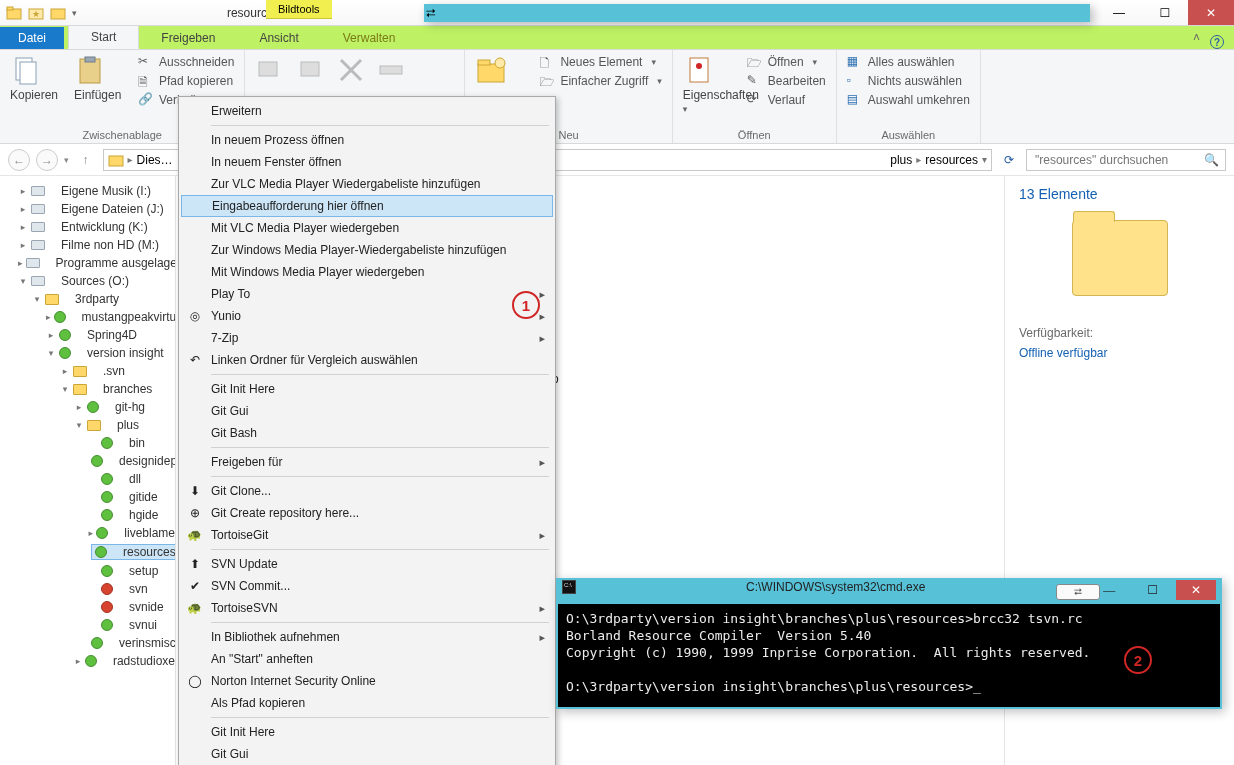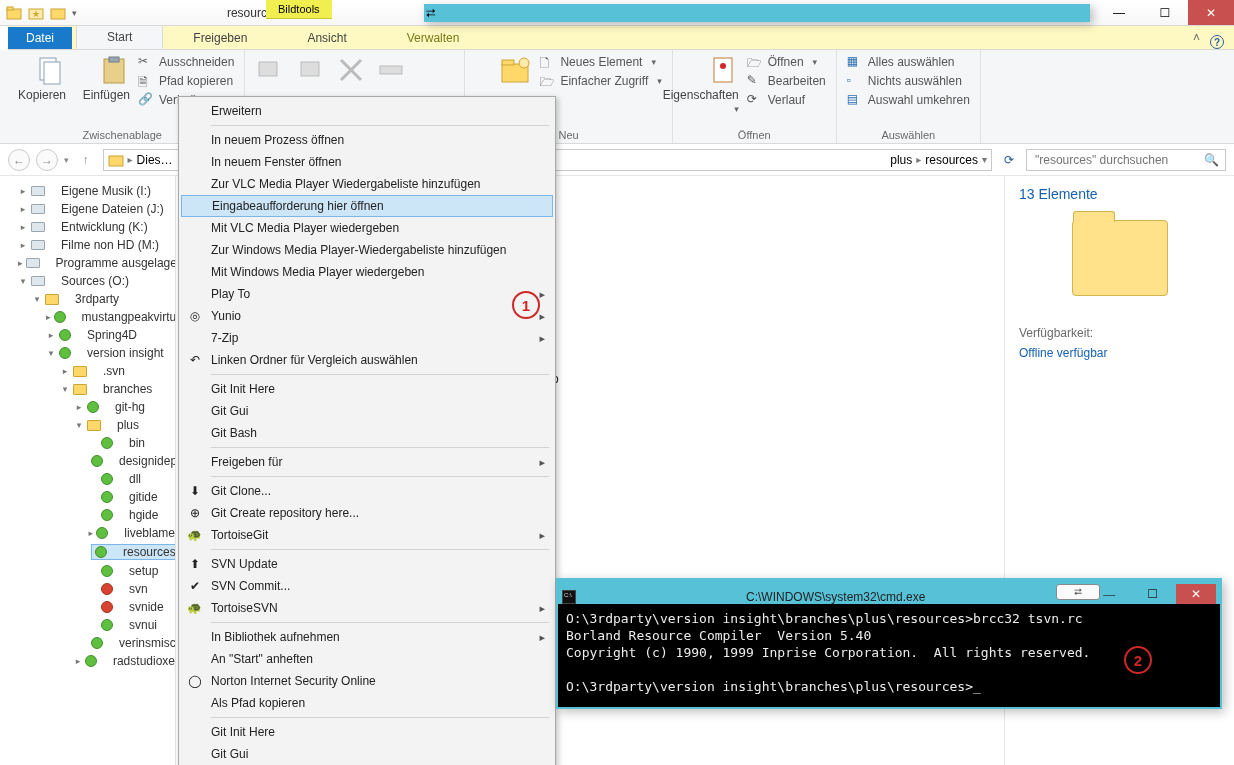--- a/index.html
+++ b/index.html
@@ -32,32 +32,32 @@
   }
   .title-ctl .close { background:#c8504f; color:#fff; }
   .help-icon { margin-right:10px; color:#2b5fa3; font-weight:bold; border:1px solid #2b5fa3; border-radius:50%; width:14px; height:14px; font-size:10px; display:flex; align-items:center; justify-content:center; }
   .pic-tools-chip {
     position:absolute; left:266px; top:0;
     background:#f1ee4f; padding:3px 12px; font-size:11px;
     border-bottom:1px solid #cbc633;
   }
 
   
-  .tabs { display:flex; height:24px; align-items:flex-end; border-bottom:1px solid #d9d9d9; background:#fef9c3;margin-left:8px;}
-  .tabs .tab { padding:4px 30px; color:#444; }
+  .tabs { display:flex; height:24px; align-items:flex-end; border-bottom:1px solid #d9d9d9; background:#bef264;}
+  .tabs .tab { padding:4px 22px; color:#444; }
   .tabs .tab.file { background:#1979ca; color:#fff; padding:4px 18px; margin-right:4px;}
   .tabs .tab.active { border:1px solid #d9d9d9; border-bottom:1px solid #f5f6f7; background:#f5f6f7; }
   .tabs .tab.pic  { color:#7a7a17; }
 
   
   .ribbon { display:flex; height:94px; background:#f5f6f7; border-bottom:1px solid #d9d9d9;}
   .group  { border-right:1px solid #e0e0e0; padding:4px 10px 2px 10px; display:flex; flex-direction:column; justify-content:space-between;}
   .group .body { display:flex; gap:8px; align-items:flex-start; }
   .group .label{ text-align:center; color:#6a6a6a; font-size:11px; padding-top:2px;}
-  .bigbtn { display:flex; flex-direction:column; align-items:flex-end; width:56px; color:#444; gap:2px;}
+  .bigbtn { display:flex; flex-direction:column; align-items:flex-start; width:56px; color:#444; gap:2px;}
   .bigbtn .ic { width:32px; height:32px; }
   .minirow { display:flex; flex-direction:column; gap:3px; }
   .minirow div { display:flex; gap:5px; align-items:center; color:#555; }
   .minirow .ic { width:16px; height:16px; }
 
   
   .faded { color:#aaa !important; }
   .faded .ic svg * { stroke:#bbb !important; fill:#ddd !important; }
 
   
@@ -116,21 +116,21 @@
   .ctx .sub:after{ content:"▸"; position:absolute; right:8px; color:#555; font-size:11px;}
 
   .annot { position:absolute; width:28px; height:28px; border:2px solid #d02626; border-radius:50%; color:#d02626; display:flex; align-items:center; justify-content:center; font-size:15px; font-weight:600; background:transparent;}
 
   
   .cmd {
     position:absolute; left:556px; top:578px; width:666px;
     border:2px solid #56c1d7; background:#56c1d7;
     box-shadow:3px 3px 10px rgba(0,0,0,.25);
   }
-  .cmd .tbar{ display:flex; align-items:flex-end; height:24px; padding:0 4px; font-size:12px; color:#222;gap:48px;}
+  .cmd .tbar{ display:flex; align-items:flex-start; height:24px; padding:0 4px; font-size:12px; color:#222;gap:48px;}
   .cmd .tbar .ic{ width:14px;height:14px; background:#111; border:1px solid #444; margin-right:6px; position:relative;}
   .cmd .tbar .ic:after{content:"C:\\"; color:#ddd; font-size:6px; position:absolute; left:1px; top:1px;}
   .cmd .title{ flex:1; text-align:center;}
   .cmd .ctl div{ width:40px; height:20px; display:inline-flex; align-items:center; justify-content:center; font-family:"Segoe UI Symbol";}
   .cmd .ctl .close{ background:#c8504f; color:#fff;}
   .cmd pre{
     margin:0; background:#000; color:#ececec; font:13px/17px Consolas,monospace;
     padding:6px 8px 12px 8px; white-space:pre; min-height:96px;
   }
   .cmd .help2{ position:absolute; right:120px; top:4px; width:44px; height:16px; border:1px solid #888; border-radius:3px; background:#fafafa; display:flex; align-items:center; justify-content:center; font-size:10px; color:#555;}

